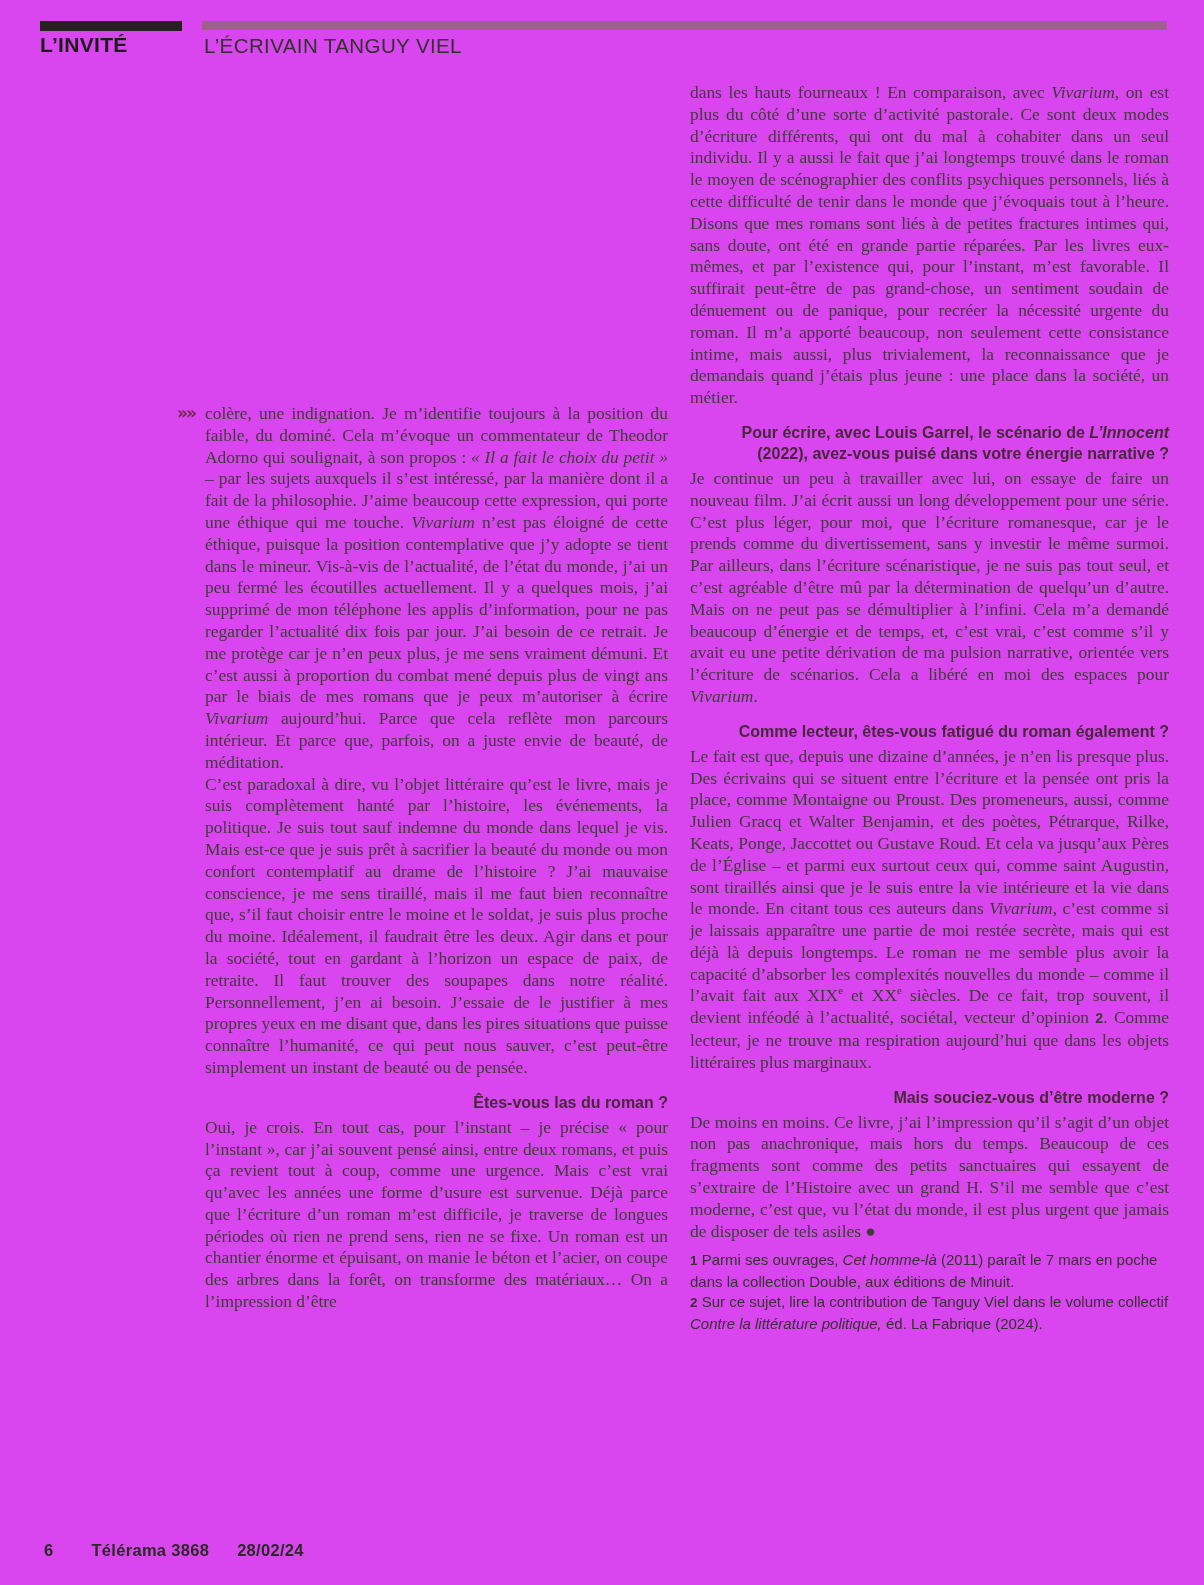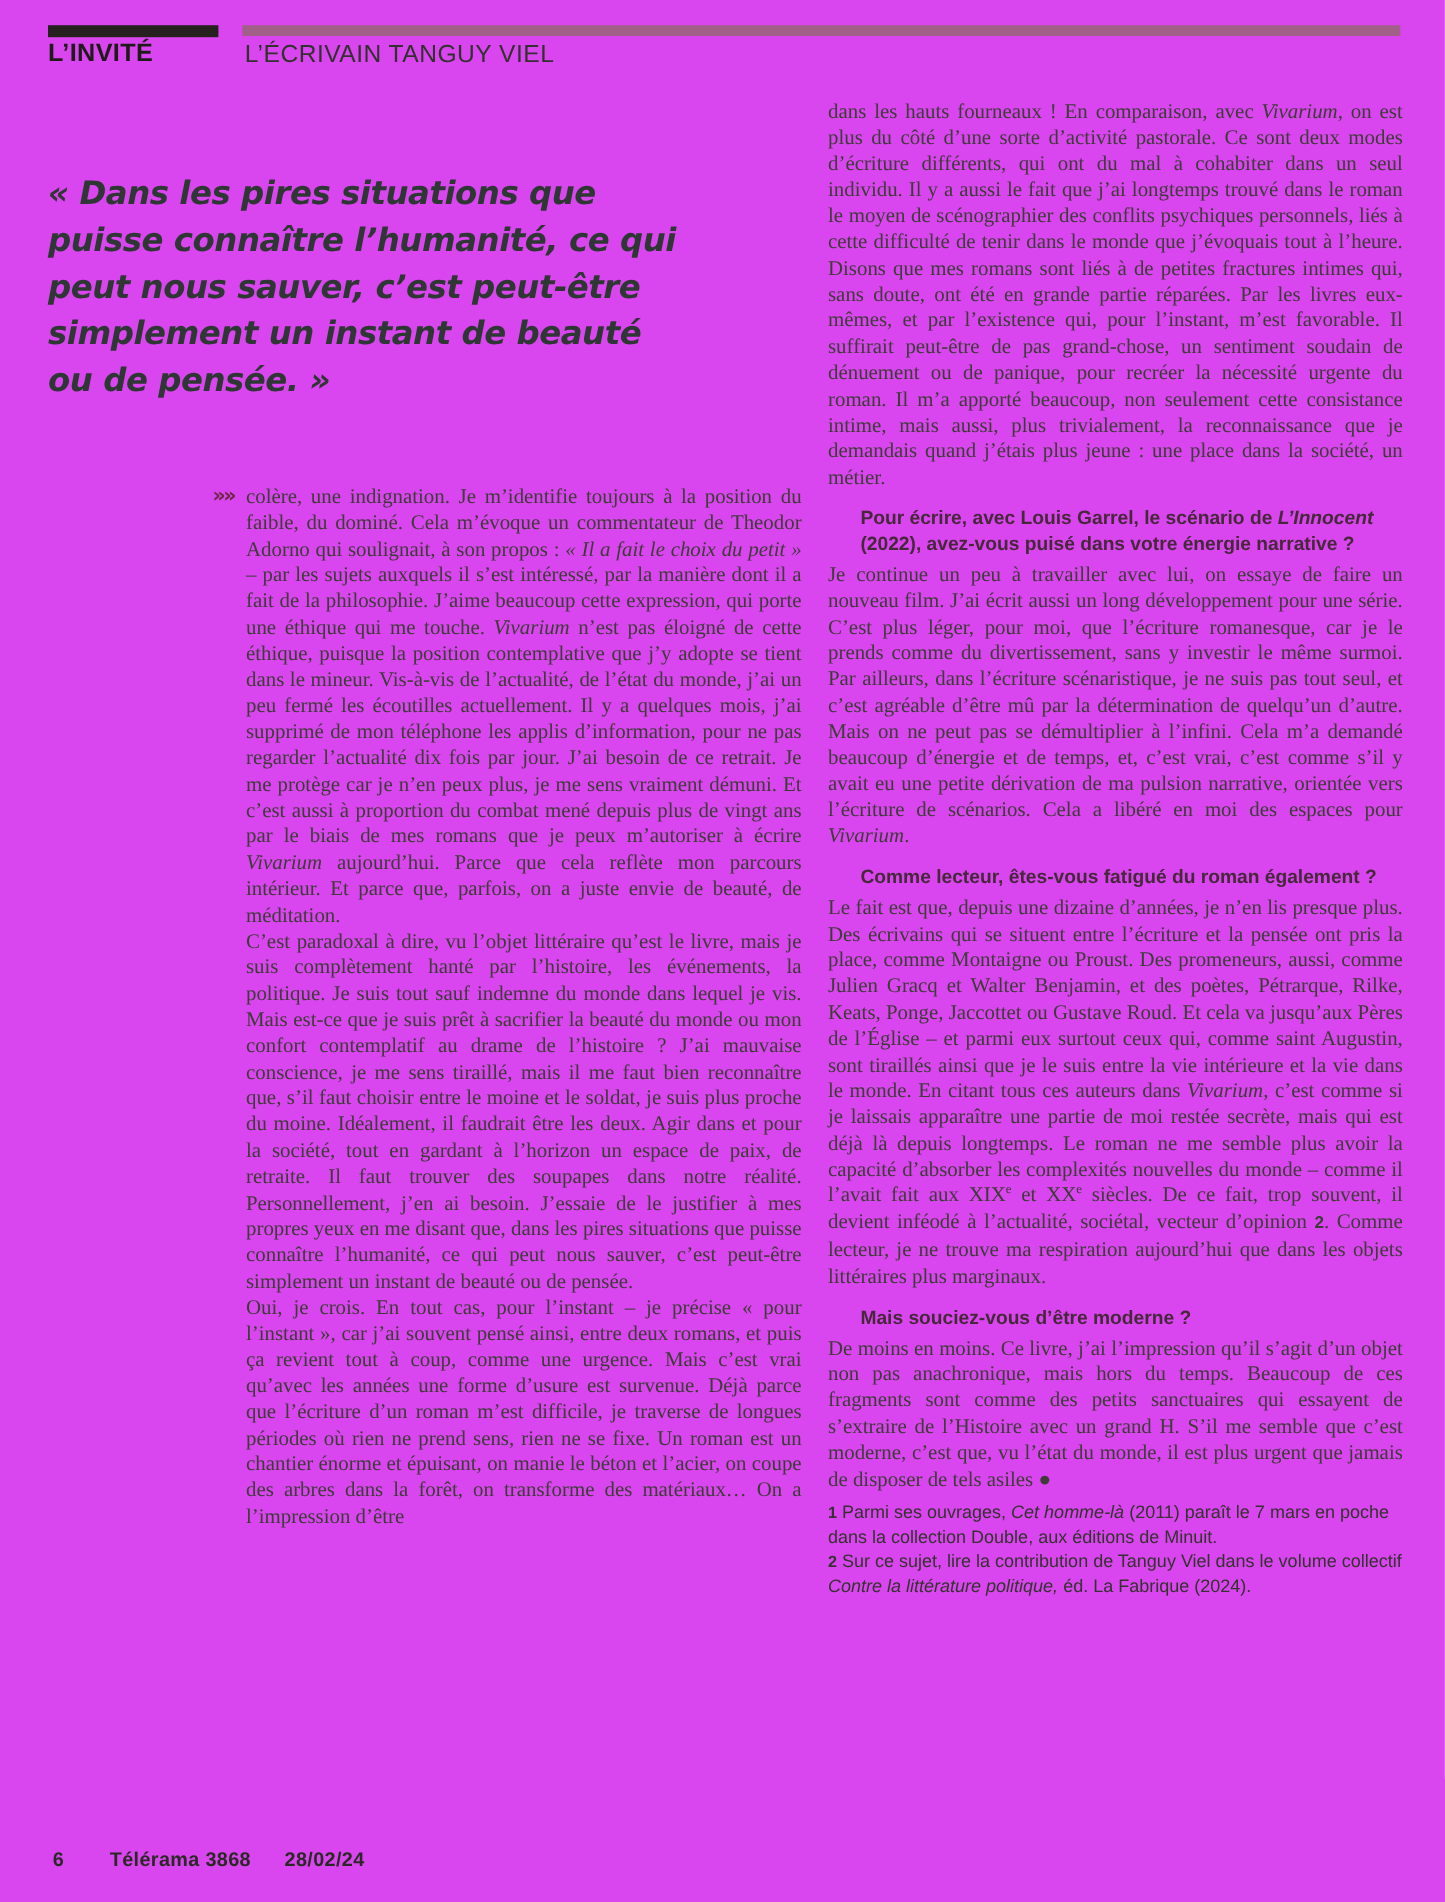--- a/index.html
+++ b/index.html
@@ -51,21 +51,21 @@
   .hang{position:relative;}
   .cont-marker{
     position:absolute;left:-28px;top:-1px;
     font:700 17px/22px "DejaVu Sans",sans-serif;
     color:#6d2743;letter-spacing:-2px;
   }
   .question{
     margin:13px 0 4px 27px;
     font:700 16px/21px "Liberation Sans",sans-serif;
     color:#46283a;
-    text-align:left;
+    text-align:right;
   }
   .question .i{font-style:italic;}
   
   .footnotes{margin-top:8px;}
   .fnote{
     margin:0;
     font:400 15px/20.5px "Liberation Sans",sans-serif;
     color:#34332e;
     text-align:left;
   }
@@ -83,25 +83,25 @@
 </head>
 <body>
 
 <div class="page">
 
   <div class="rule rule-black"></div>
   <div class="rule rule-purple"></div>
   <div class="section-label">L’INVITÉ</div>
   <div class="topic-label">L’ÉCRIVAIN TANGUY VIEL</div>
 
-  <blockquote class="pullquote">« Dans les pires situations que puisse connaître l’humanité, ce qui peut nous sauver, c’est peut-être simplement un instant de beauté ou de pensée. »</blockquote>
 
   <section class="col col-middle">
     <p class="para hang"><span class="cont-marker">»»</span><span><span>colère, une indignation. Je m’identifie toujours à la position du faible, du dominé. Cela m’évoque un commentateur de Theodor Adorno qui soulignait, à son propos : </span><span class="i">« Il a fait le choix du petit »</span><span> – par les sujets auxquels il s’est intéressé, par la manière dont il a fait de la philosophie. J’aime beaucoup cette expression, qui porte une éthique qui me touche. </span><span class="i">Vivarium</span><span> n’est pas éloigné de cette éthique, puisque la position contemplative que j’y adopte se tient dans le mineur. Vis-à-vis de l’actualité, de l’état du monde, j’ai un peu fermé les écoutilles actuellement. Il y a quelques mois, j’ai supprimé de mon téléphone les applis d’information, pour ne pas regarder l’actualité dix fois par jour. J’ai besoin de ce retrait. Je me protège car je n’en peux plus, je me sens vraiment démuni. Et c’est aussi à proportion du combat mené depuis plus de vingt ans par le biais de mes romans que je peux m’autoriser à écrire </span><span class="i">Vivarium</span><span> aujourd’hui. Parce que cela reflète mon parcours intérieur. Et parce que, parfois, on a juste envie de beauté, de méditation.</span></span></p>
     <p class="para"><span>C’est paradoxal à dire, vu l’objet littéraire qu’est le livre, mais je suis complètement hanté par l’histoire, les événements, la politique. Je suis tout sauf indemne du monde dans lequel je vis. Mais est-ce que je suis prêt à sacrifier la beauté du monde ou mon confort contemplatif au drame de l’histoire ? J’ai mauvaise conscience, je me sens tiraillé, mais il me faut bien reconnaître que, s’il faut choisir entre le moine et le soldat, je suis plus proche du moine. Idéalement, il faudrait être les deux. Agir dans et pour la société, tout en gardant à l’horizon un espace de paix, de retraite. Il faut trouver des soupapes dans notre réalité. Personnellement, j’en ai besoin. J’essaie de le justifier à mes propres yeux en me disant que, dans les pires situations que puisse connaître l’humanité, ce qui peut nous sauver, c’est peut-être simplement un instant de beauté ou de pensée.</span></p>
+    <h3 class="question"><span>Êtes-vous las du roman ?</span></h3>
     <p class="para"><span>Oui, je crois. En tout cas, pour l’instant – je précise « pour l’instant », car j’ai souvent pensé ainsi, entre deux romans, et puis ça revient tout à coup, comme une urgence. Mais c’est vrai qu’avec les années une forme d’usure est survenue. Déjà parce que l’écriture d’un roman m’est difficile, je traverse de longues périodes où rien ne prend sens, rien ne se fixe. Un roman est un chantier énorme et épuisant, on manie le béton et l’acier, on coupe des arbres dans la forêt, on transforme des matériaux… On a l’impression d’être</span></p>
   </section>
 
   <section class="col col-right">
     <p class="para"><span>dans les hauts fourneaux ! En comparaison, avec </span><span class="i">Vivarium</span><span>, on est plus du côté d’une sorte d’activité pastorale. Ce sont deux modes d’écriture différents, qui ont du mal à cohabiter dans un seul individu. Il y a aussi le fait que j’ai longtemps trouvé dans le roman le moyen de scénographier des conflits psychiques personnels, liés à cette difficulté de tenir dans le monde que j’évoquais tout à l’heure. Disons que mes romans sont liés à de petites fractures intimes qui, sans doute, ont été en grande partie réparées. Par les livres eux-mêmes, et par l’existence qui, pour l’instant, m’est favorable. Il suffirait peut-être de pas grand-chose, un sentiment soudain de dénuement ou de panique, pour recréer la nécessité urgente du roman. Il m’a apporté beaucoup, non seulement cette consistance intime, mais aussi, plus trivialement, la reconnaissance que je demandais quand j’étais plus jeune : une place dans la société, un métier.</span></p>
     <h3 class="question"><span>Pour écrire, avec Louis Garrel, le scénario de </span><span class="i">L’Innocent</span><span> (2022), avez-vous puisé dans votre énergie narrative ?</span></h3>
     <p class="para"><span>Je continue un peu à travailler avec lui, on essaye de faire un nouveau film. J’ai écrit aussi un long développement pour une série. C’est plus léger, pour moi, que l’écriture romanesque, car je le prends comme du divertissement, sans y investir le même surmoi. Par ailleurs, dans l’écriture scénaristique, je ne suis pas tout seul, et c’est agréable d’être mû par la détermination de quelqu’un d’autre. Mais on ne peut pas se démultiplier à l’infini. Cela m’a demandé beaucoup d’énergie et de temps, et, c’est vrai, c’est comme s’il y avait eu une petite dérivation de ma pulsion narrative, orientée vers l’écriture de scénarios. Cela a libéré en moi des espaces pour </span><span class="i">Vivarium</span><span>.</span></p>
     <h3 class="question"><span>Comme lecteur, êtes-vous fatigué du roman également ?</span></h3>
     <p class="para"><span>Le fait est que, depuis une dizaine d’années, je n’en lis presque plus. Des écrivains qui se situent entre l’écriture et la pensée ont pris la place, comme Montaigne ou Proust. Des promeneurs, aussi, comme Julien Gracq et Walter Benjamin, et des poètes, Pétrarque, Rilke, Keats, Ponge, Jaccottet ou Gustave Roud. Et cela va jusqu’aux Pères de l’Église – et parmi eux surtout ceux qui, comme saint Augustin, sont tiraillés ainsi que je le suis entre la vie intérieure et la vie dans le monde. En citant tous ces auteurs dans </span><span class="i">Vivarium</span><span>, c’est comme si je laissais apparaître une partie de moi restée secrète, mais qui est déjà là depuis longtemps. Le roman ne me semble plus avoir la capacité d’absorber les complexités nouvelles du monde – comme il l’avait fait aux XIX</span><sup>e</sup><span> et XX</span><sup>e</sup><span> siècles. De ce fait, trop souvent, il devient inféodé à l’actualité, sociétal, vecteur d’opinion </span><span class="b">2</span><span>. Comme lecteur, je ne trouve ma respiration aujourd’hui que dans les objets littéraires plus marginaux.</span></p>
     <h3 class="question"><span>Mais souciez-vous d’être moderne ?</span></h3>

